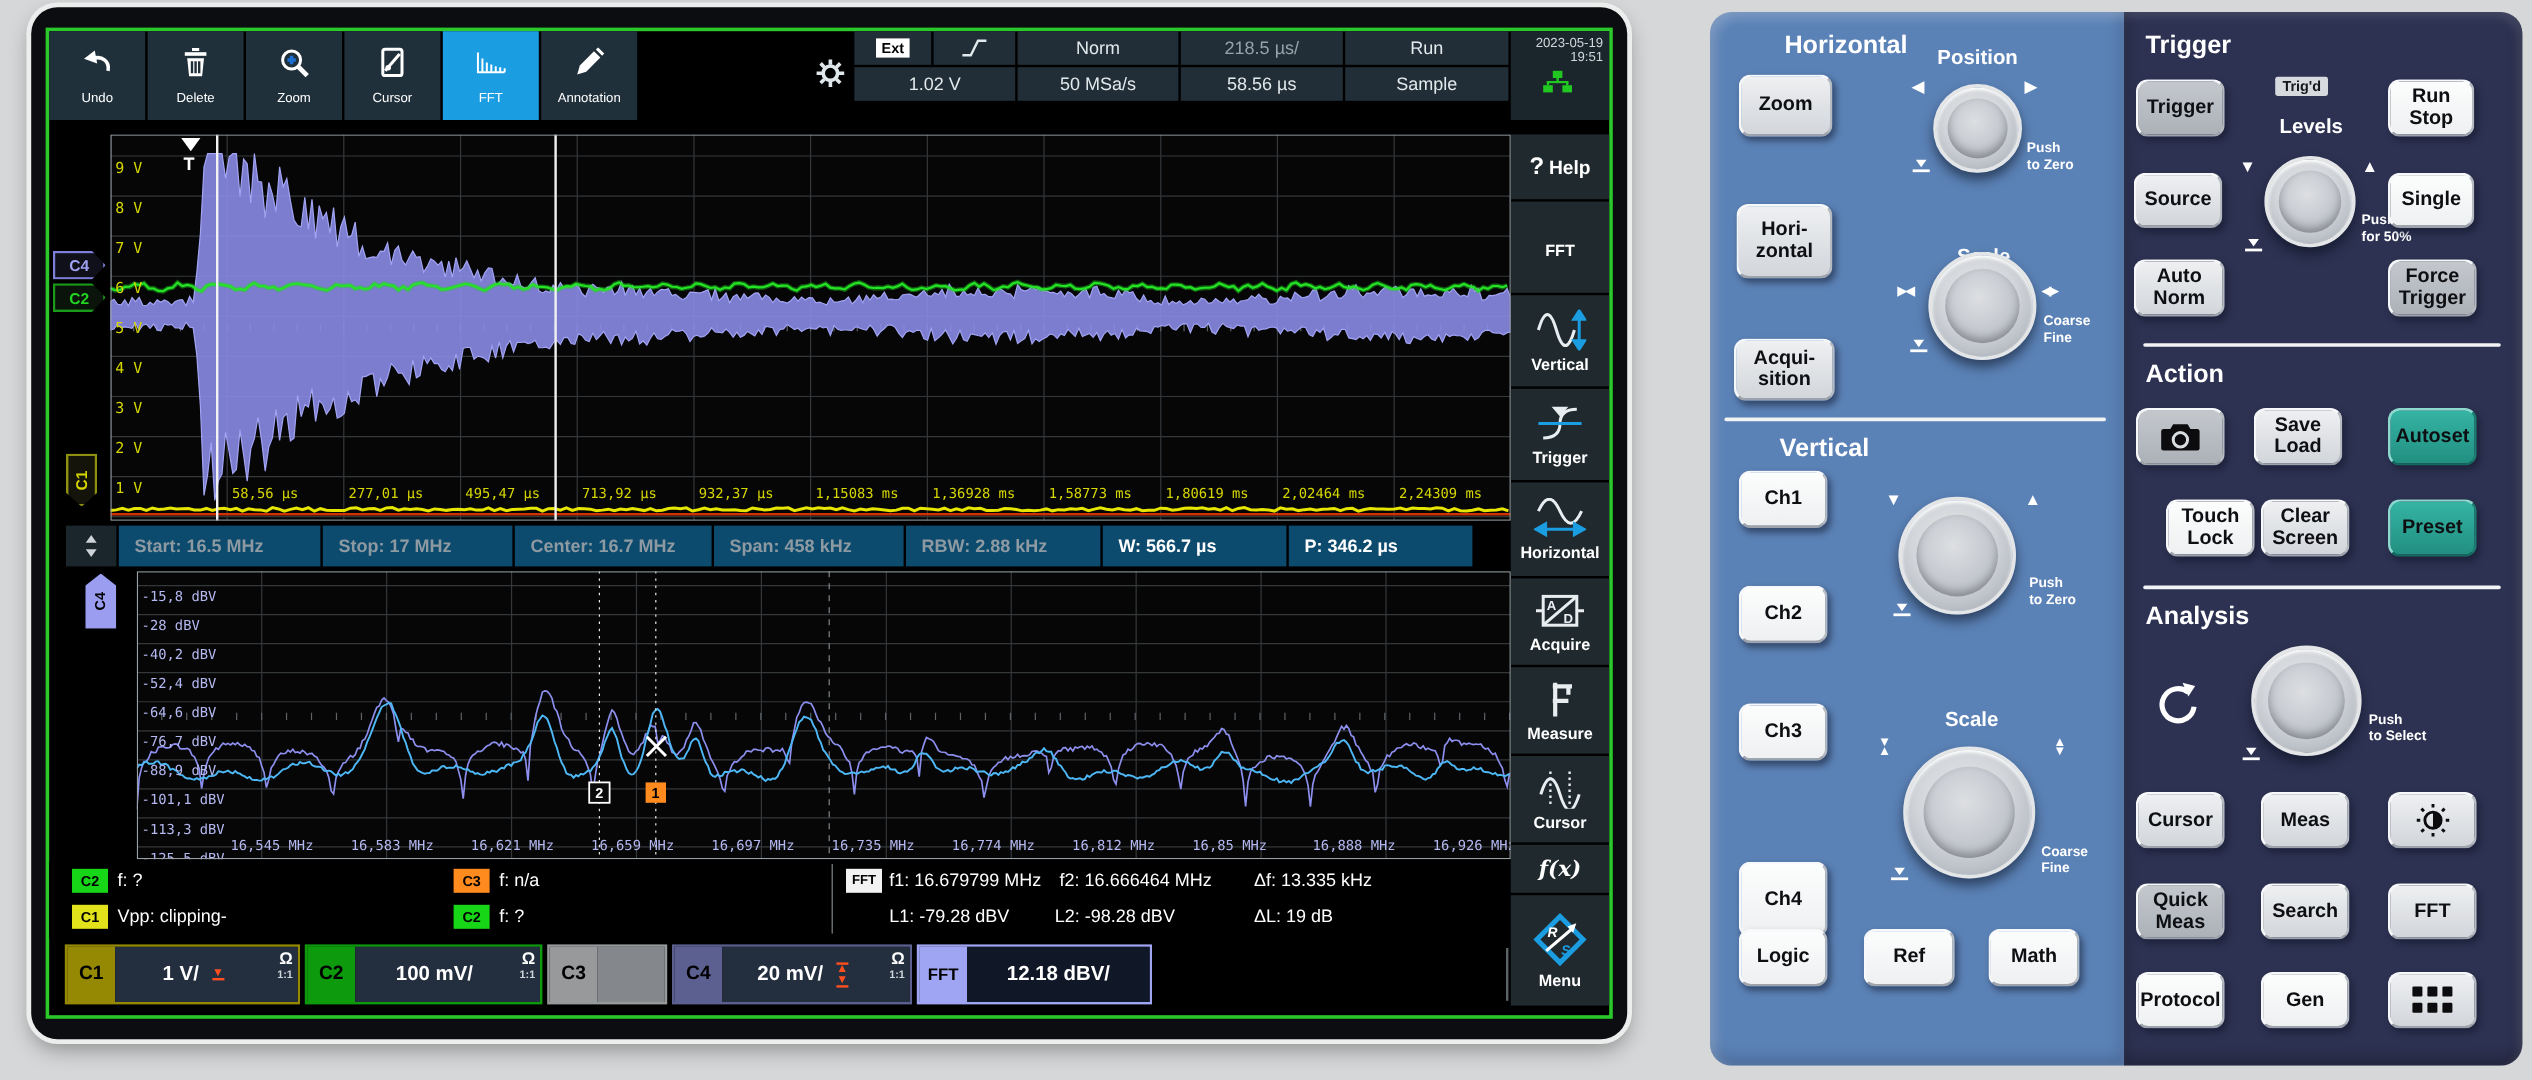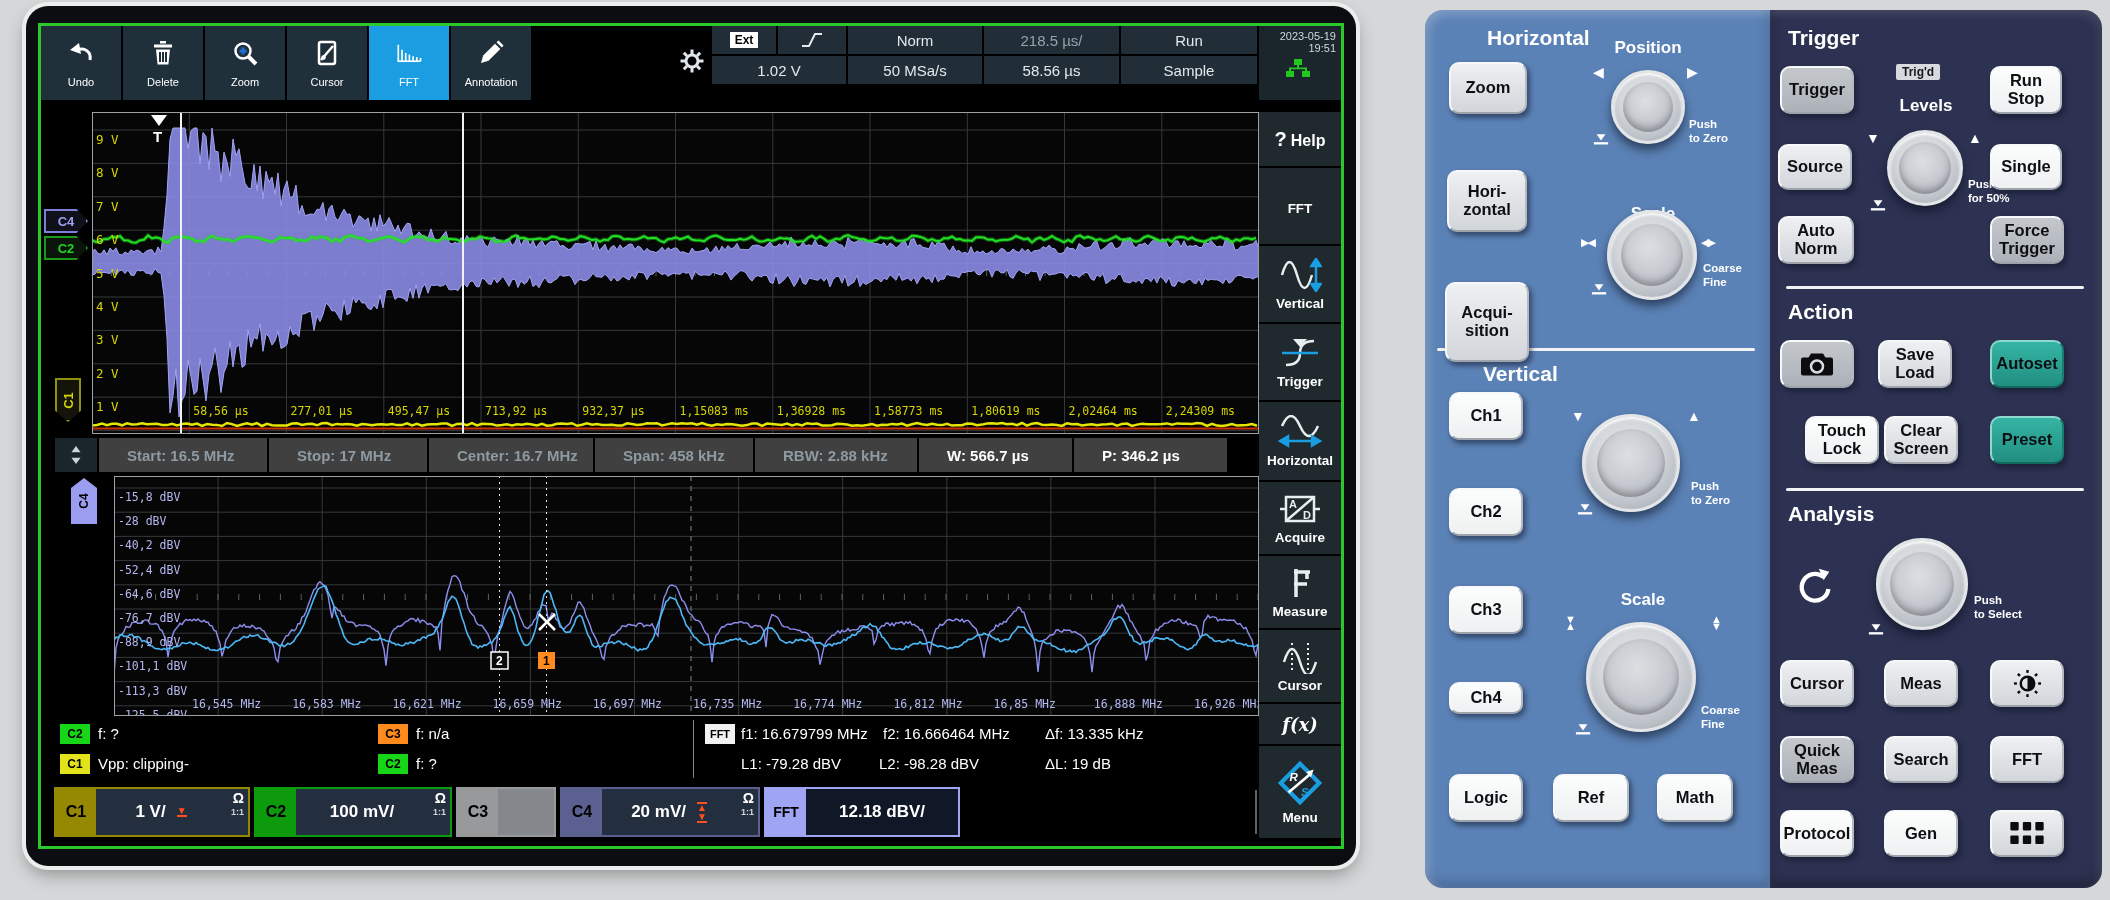--- a/index.html
+++ b/index.html
@@ -30,22 +30,22 @@
     color:#cfd8dd;font-size:11px;display:flex;flex-direction:column;align-items:flex-end;
     padding:4px 5px 2px 0}
   #datetime svg{width:26px;height:20px;margin:4px auto 0 auto;align-self:center}
 
   
   #wave-margin{position:absolute;left:0;top:86px;width:51px;height:322px}
   #wave-svg{position:absolute;left:51px;top:86px;background:#060606}
   #fftbar{position:absolute;left:14px;top:412px;width:1204px;height:34px;display:flex;gap:2px}
   .fbw{width:42px;background:#1b252c;display:flex;align-items:center;justify-content:center}
   .fbw svg{width:14px;height:22px}
-  .fseg{background:#404040;color:#8e9aa2;font-size:15px;font-weight:bold;display:flex;
-    align-items:center;padding-left:28px}
+  .fseg{background:#0c4a6e;color:#8e9aa2;font-size:15px;font-weight:bold;display:flex;
+    align-items:center;padding-left:13px}
   .fseg.bright{color:#fff}
   #fft-margin{position:absolute;left:8px;top:450px;width:65px;height:70px}
   #ffttag{position:absolute;left:22px;top:2px;width:26px;height:46px;background:#9b9df0;
     clip-path:polygon(50% 0,100% 22%,100% 100%,0 100%,0 22%);display:flex;align-items:center;
     justify-content:center}
   #ffttag span{transform:rotate(-90deg);font:bold 12px "Liberation Sans",sans-serif;color:#000}
   #fft-svg{position:absolute;left:73px;top:450px;background:#060606}
   .tag{position:absolute;display:flex;align-items:center;justify-content:center;
     font:bold 13px "Liberation Sans",sans-serif;background:#10101a}
   #tag-c4{left:3px;top:97px;width:44px;height:24px;color:#9fa1f2;
@@ -719,26 +719,26 @@
     <div class="knob abs" style="left:161px;top:612px;width:110px;height:110px"></div>
     <span class="abs" style="left:150px;top:712px"><svg width="16" height="13" viewBox="0 0 18 14" fill="#fff">
           <path d="M4 1h10L9 8z"></path>
           <rect x="1" y="10" width="16" height="2.6"></rect>
         </svg></span>
     <div class="khint abs" style="left:276px;top:694px">Coarse
 Fine</div>
   <div class="pbtn " style="left: 24px; top: 52px; width: 78px; height: 52px;">Zoom</div>
       <div class="pbtn " style="left: 22px; top: 160px; width: 80px; height: 62px;">Hori-
 zontal</div>
-      <div class="pbtn " style="left: 20px; top: 272px; width: 84px; height: 80px;">Acqui-
+      <div class="pbtn " style="left: 20px; top: 272px; width: 84px; height: 52px;">Acqui-
 sition</div>
       <div class="pbtn white" style="left: 24px; top: 382px; width: 74px; height: 48px;">Ch1</div>
       <div class="pbtn white" style="left: 24px; top: 478px; width: 74px; height: 48px;">Ch2</div>
       <div class="pbtn white" style="left: 24px; top: 576px; width: 74px; height: 48px;">Ch3</div>
-      <div class="pbtn white" style="left: 24px; top: 672px; width: 74px; height: 32px;">Ch4</div>
+      <div class="pbtn white" style="left: 24px; top: 708px; width: 74px; height: 63px;">Ch4</div>
       <div class="pbtn white" style="left: 24px; top: 764px; width: 74px; height: 48px;">Logic</div>
       <div class="pbtn white" style="left: 128px; top: 764px; width: 76px; height: 48px;">Ref</div>
       <div class="pbtn white" style="left: 232px; top: 764px; width: 76px; height: 48px;">Math</div>
     </div>
 
   <div id="panel-navy">
     <div class="ptitle abs" style="left:18px;top:16px">Trigger</div>
     <div id="tbtns"></div>
     <div class="trigd" style="left:126px;top:54px">Trig'd</div>
     <div class="klabel abs" style="left:116px;top:86px;width:80px">Levels</div>

